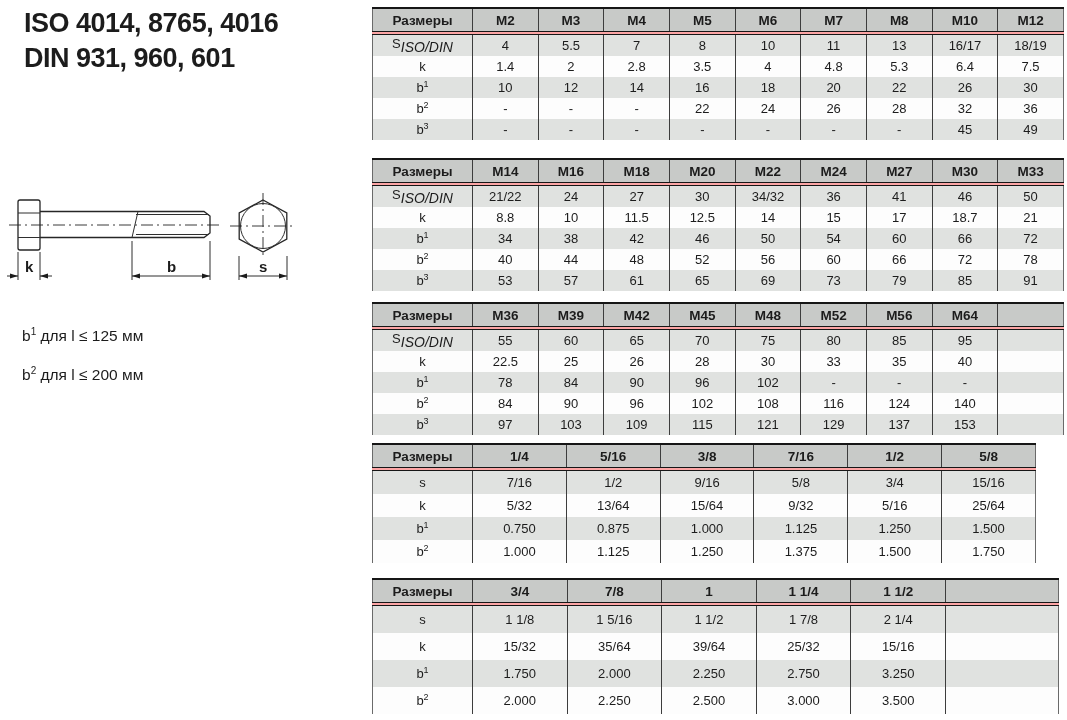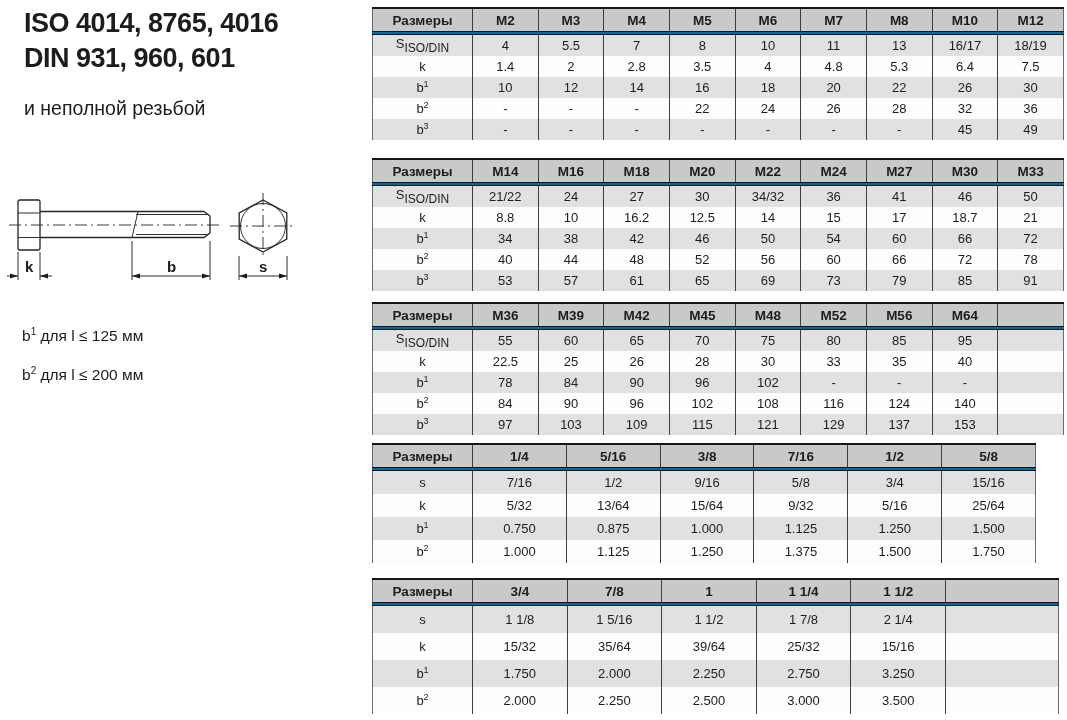--- a/index.html
+++ b/index.html
@@ -7,51 +7,50 @@
     position:relative;width:1067px;height:720px;background:#ffffff;overflow:hidden;
     font-family:"Liberation Sans","DejaVu Sans",sans-serif;color:#1c1c1c;
   }
   
   .title{position:absolute;left:24px;top:6px;font-size:27px;font-weight:bold;line-height:35px;letter-spacing:-0.5px;}
   .subtitle{position:absolute;left:24px;top:94px;font-size:19.5px;line-height:28px;font-weight:400;}
   .drawing{position:absolute;left:5px;top:186px;}
   .notes{position:absolute;left:22px;top:314px;font-size:15.5px;line-height:35px;}
   .notes sup{font-size:10px;}
   
-  .dim{position:absolute;border-collapse:collapse;table-layout:fixed;border-top:2px solid #161616;background:#0369a1;}
+  .dim{position:absolute;border-collapse:collapse;table-layout:fixed;border-top:2px solid #161616;background:#fca5a5;}
   .dim th,.dim td{border-left:1px solid #3d3d3d;padding:0;text-align:center;vertical-align:middle;white-space:nowrap;overflow:hidden;}
   .dim th:first-child,.dim td:first-child{border-left:1px solid #6a6a6a;}
   .dim th:last-child,.dim td:last-child{border-right:1px solid #6a6a6a;}
   .dim thead th{background:var(--header-bg,#c8cac8);font-weight:bold;font-size:13.5px;height:22px;border-bottom:4px double #161616;}
   .dim tbody tr:nth-child(odd) td{background:var(--row-alt-bg,#e0e2e0);}
   .dim tbody tr:nth-child(even) td{background:var(--row-bg,#fdfdfd);}
   .dense tbody td{height:21px;font-size:13px;}
   .mid   tbody td{height:23px;font-size:13px;}
   .tall  tbody td{height:27px;font-size:13px;}
   .dim td sup{font-size:9px;vertical-align:super;}
-  .dim td sub{font-size:12px;vertical-align:sub;}
+  .dim td sub{font-size:14px;vertical-align:sub;font-style:italic;}
   .row-label{font-size:13px;}
   
   .ln{stroke:#262626;stroke-width:1.3;fill:none;}
   .thin{stroke:#2e2e2e;stroke-width:1;fill:none;}
   .cl{stroke:#3a3a3a;stroke-width:1;fill:none;stroke-dasharray:12 4 2 4;}
   .arr{fill:#1c1c1c;stroke:none;}
   .dimtxt{font-family:"Liberation Sans","DejaVu Sans",sans-serif;font-size:15px;font-weight:600;fill:#1c1c1c;}
 </style>
 </head>
 <body>
 
 <div class="page">
 
   <div class="title">
     <div>ISO 4014, 8765, 4016</div>
     <div>DIN 931, 960, 601</div>
   </div>
   <div class="subtitle">
-    <div>и неполной резьбой</div>
   </div>
 
   <svg class="drawing" width="320" height="115" viewBox="0 0 320 115">
 
     <g>
       <line class="cl" x1="4" y1="39" x2="216" y2="39"></line>
 
       <rect class="ln" x="13" y="14" width="22" height="50" rx="2"></rect>
       <line class="thin" x1="13" y1="27" x2="35" y2="27"></line>
       <line class="thin" x1="13" y1="51.5" x2="35" y2="51.5"></line>
@@ -227,21 +226,21 @@
             <td>34/32</td>
             <td>36</td>
             <td>41</td>
             <td>46</td>
             <td>50</td>
           </tr>
           <tr>
             <td class="row-label"><span>k</span></td>
             <td>8.8</td>
             <td>10</td>
-            <td>16.2</td>
+            <td>11.5</td>
             <td>12.5</td>
             <td>14</td>
             <td>15</td>
             <td>17</td>
             <td>18.7</td>
             <td>21</td>
           </tr>
           <tr>
             <td class="row-label"><span>b</span><sup>1</sup></td>
             <td>34</td>

